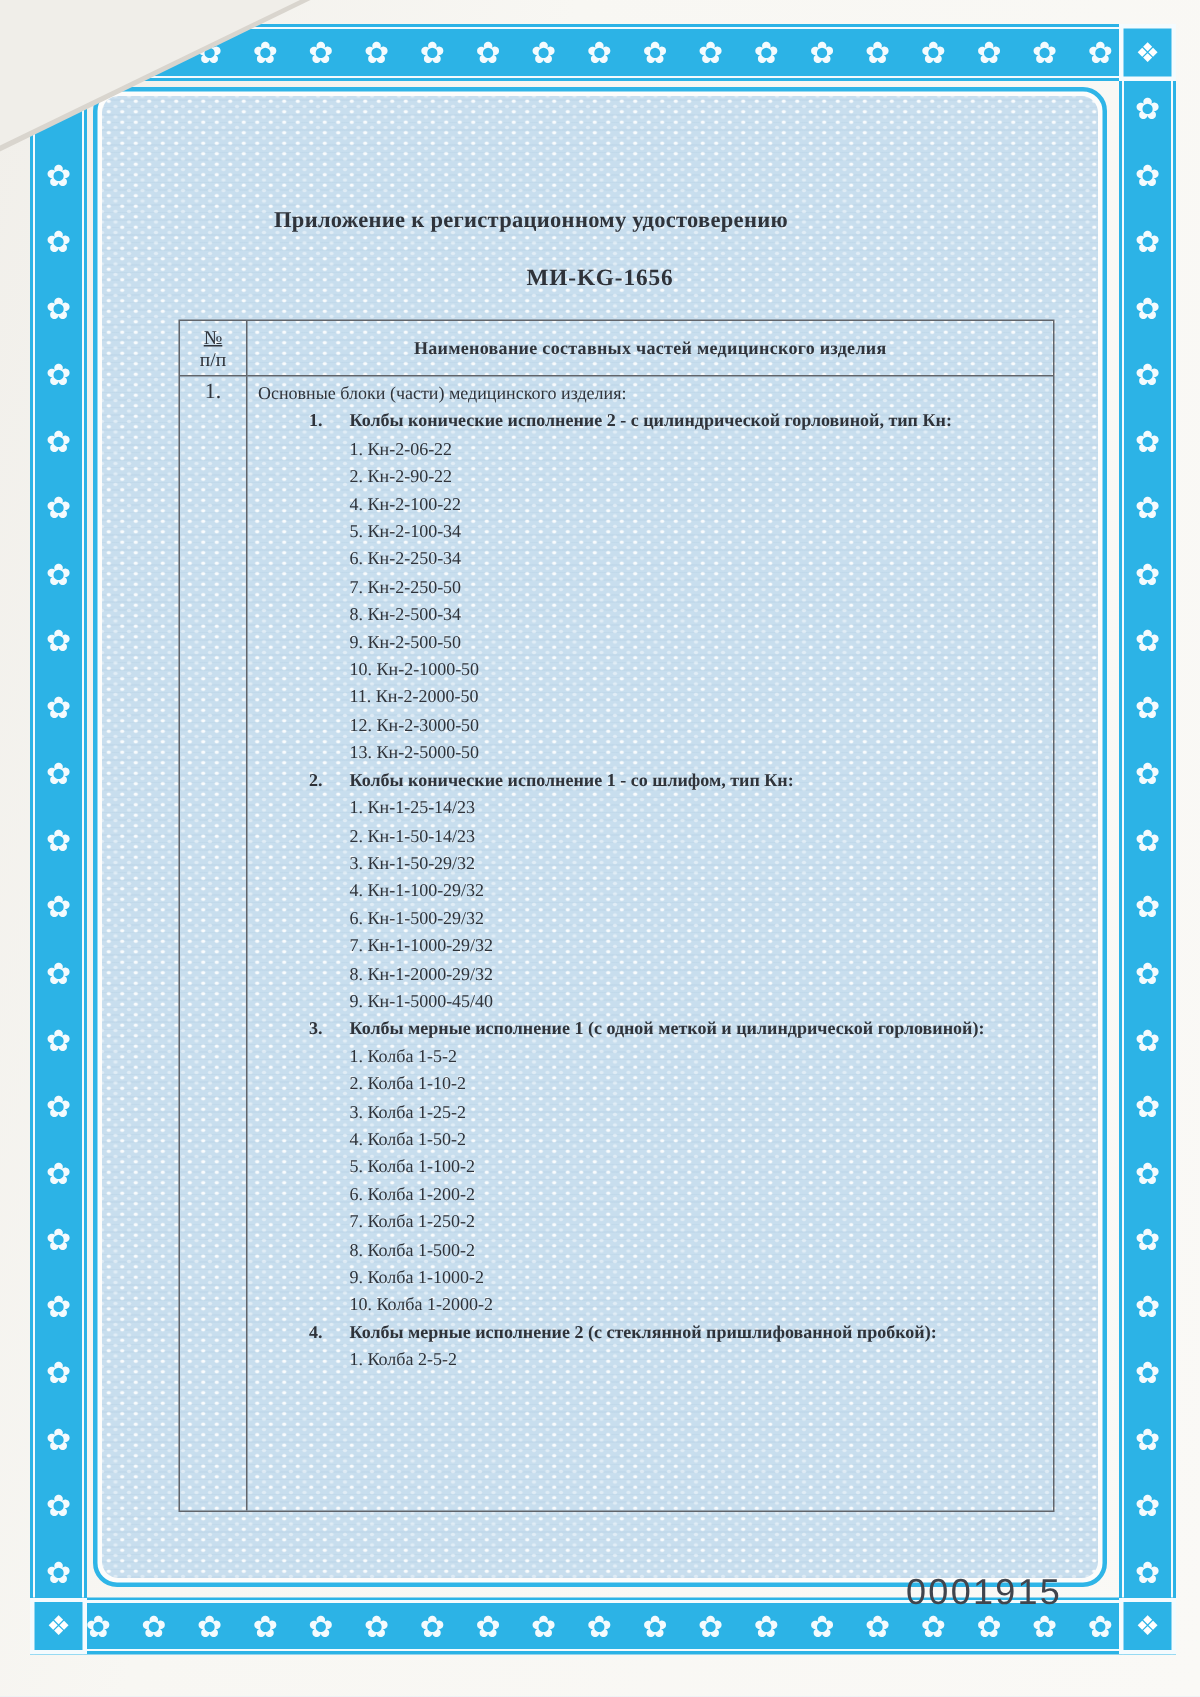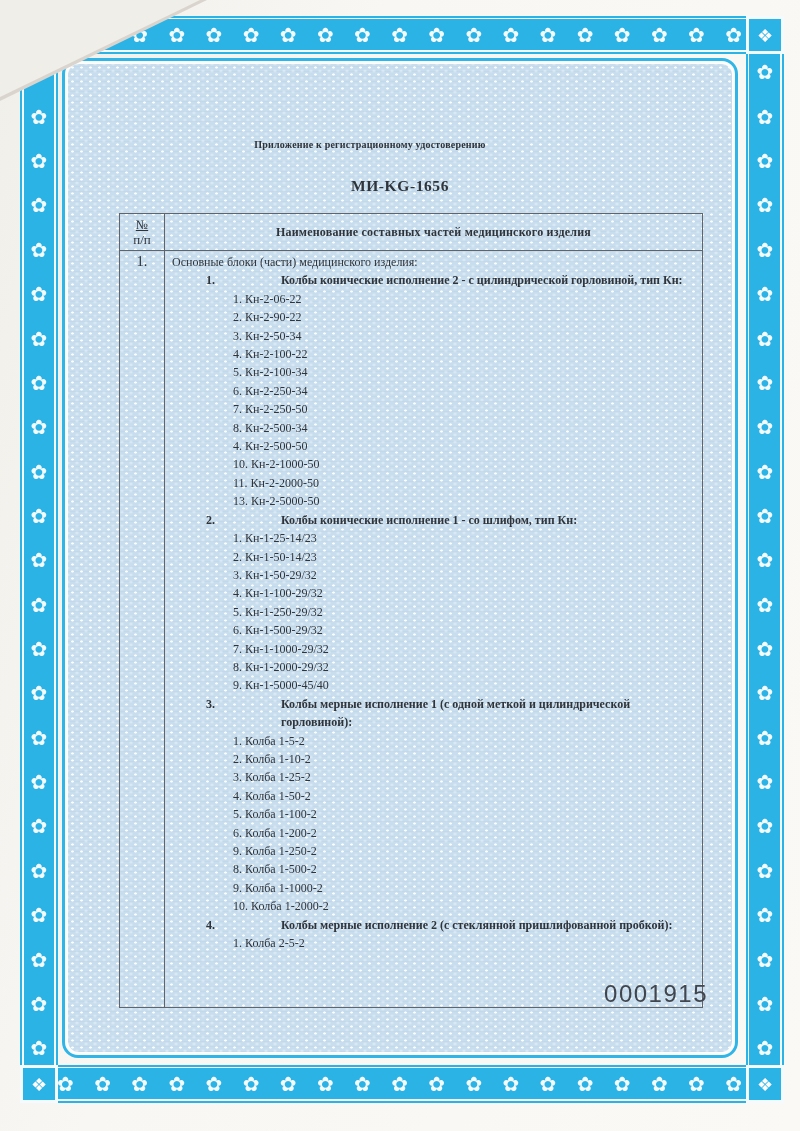--- a/index.html
+++ b/index.html
@@ -46,42 +46,42 @@
     background-size:9px 7px,9px 7px,auto;
     background-position:0 0,4.5px 3.5px,0 0;}
 
   
   .fold-edge{position:absolute;left:0;top:0;width:0;height:0;z-index:40;
     border-top:101px solid #d9d5ce;border-right:207px solid transparent;}
   .fold{position:absolute;left:0;top:0;width:0;height:0;z-index:41;
     border-top:97px solid #f0eee9;border-right:200px solid transparent;}
 
   
-  .title1{position:absolute;left:16px;top:139px;width:708px;text-align:center;z-index:5;
-    font-weight:bold;font-size:10px;color:#2f333a;letter-spacing:.2px;}
+  .title1{position:absolute;left:0;top:139px;width:708px;text-align:center;z-index:5;
+    font-weight:bold;font-size:15px;color:#2f333a;letter-spacing:.2px;}
   .title2{position:absolute;left:0;top:177px;width:800px;text-align:center;z-index:5;
     font-weight:bold;font-size:15.5px;color:#2f333a;letter-spacing:.6px;}
 
   .doc-table{position:absolute;left:119px;top:213px;width:584px;height:795px;z-index:5;
     display:grid;grid-template-columns:45px 1fr;grid-template-rows:37px 1fr;
     border:1px solid #61656b;box-sizing:border-box;color:#2f333a;}
   .th1{border-right:1px solid #61656b;border-bottom:1px solid #61656b;
     display:flex;flex-direction:column;align-items:center;justify-content:center;
     font-size:13px;line-height:15px;}
   .no-sign{text-decoration:underline;}
   .th2{border-bottom:1px solid #61656b;display:flex;align-items:center;justify-content:center;
     font-weight:bold;font-size:12px;letter-spacing:.2px;}
   .td1{border-right:1px solid #61656b;text-align:center;font-size:14.5px;padding-top:2px;}
   .td2{padding:2px 6px 0 7px;font-size:12px;line-height:18.4px;}
   .gtitle-row{display:flex;padding-left:34px;font-weight:bold;}
   .gnum{width:27px;flex:none;}
-  .gtitle{flex:1;margin-left:48px;}
+  .gtitle{flex:1;}
   .gitems{padding-left:61px;}
 
-  .serial{position:absolute;top:980px;left:408px;width:300px;text-align:right;z-index:5;
+  .serial{position:absolute;top:1048px;left:408px;width:300px;text-align:right;z-index:5;
     font-family:"Liberation Sans","DejaVu Sans",sans-serif;font-size:24px;
     letter-spacing:1.5px;color:#41454d;}
 </style>
 </head>
 <body>
 
 <div class="page">
 
   <div class="band band-h band-top">
       <span class="motifs">✿ ✿ ✿ ✿ ✿ ✿ ✿ ✿ ✿ ✿ ✿ ✿ ✿ ✿ ✿ ✿ ✿ ✿ ✿ ✿ ✿ ✿ ✿ ✿ ✿ ✿ ✿ ✿ ✿ ✿ ✿ ✿ ✿ ✿ ✿ ✿ ✿ ✿ ✿ ✿ ✿ ✿ ✿ ✿ ✿ ✿ ✿ ✿ ✿ ✿ ✿ ✿ ✿ ✿ ✿ ✿ ✿ ✿ ✿ ✿ ✿ ✿ ✿ ✿ ✿ ✿ ✿ ✿ ✿ ✿ ✿ ✿ ✿ ✿ ✿ ✿ ✿ ✿ ✿ ✿ </span>
@@ -129,62 +129,61 @@
       <div class="intro">Основные блоки (части) медицинского изделия:</div>
       <div id="groups">
           <div class="group">
             <div class="gtitle-row">
               <span class="gnum">1.</span>
               <span class="gtitle">Колбы конические исполнение 2 - с цилиндрической горловиной, тип Кн:</span>
             </div>
             <div class="gitems">
               <div class="gitem">1. Кн-2-06-22</div>
               <div class="gitem">2. Кн-2-90-22</div>
-              <div class="gitem">3. Кн-2-50-34</div>
               <div class="gitem">4. Кн-2-100-22</div>
               <div class="gitem">5. Кн-2-100-34</div>
               <div class="gitem">6. Кн-2-250-34</div>
               <div class="gitem">7. Кн-2-250-50</div>
               <div class="gitem">8. Кн-2-500-34</div>
-              <div class="gitem">4. Кн-2-500-50</div>
+              <div class="gitem">9. Кн-2-500-50</div>
               <div class="gitem">10. Кн-2-1000-50</div>
               <div class="gitem">11. Кн-2-2000-50</div>
+              <div class="gitem">12. Кн-2-3000-50</div>
               <div class="gitem">13. Кн-2-5000-50</div>
             </div>
           </div>
           <div class="group">
             <div class="gtitle-row">
               <span class="gnum">2.</span>
               <span class="gtitle">Колбы конические исполнение 1 - со шлифом, тип Кн:</span>
             </div>
             <div class="gitems">
               <div class="gitem">1. Кн-1-25-14/23</div>
               <div class="gitem">2. Кн-1-50-14/23</div>
               <div class="gitem">3. Кн-1-50-29/32</div>
               <div class="gitem">4. Кн-1-100-29/32</div>
-              <div class="gitem">5. Кн-1-250-29/32</div>
               <div class="gitem">6. Кн-1-500-29/32</div>
               <div class="gitem">7. Кн-1-1000-29/32</div>
               <div class="gitem">8. Кн-1-2000-29/32</div>
               <div class="gitem">9. Кн-1-5000-45/40</div>
             </div>
           </div>
           <div class="group">
             <div class="gtitle-row">
               <span class="gnum">3.</span>
               <span class="gtitle">Колбы мерные исполнение 1 (с одной меткой и цилиндрической горловиной):</span>
             </div>
             <div class="gitems">
               <div class="gitem">1. Колба 1-5-2</div>
               <div class="gitem">2. Колба 1-10-2</div>
               <div class="gitem">3. Колба 1-25-2</div>
               <div class="gitem">4. Колба 1-50-2</div>
               <div class="gitem">5. Колба 1-100-2</div>
               <div class="gitem">6. Колба 1-200-2</div>
-              <div class="gitem">9. Колба 1-250-2</div>
+              <div class="gitem">7. Колба 1-250-2</div>
               <div class="gitem">8. Колба 1-500-2</div>
               <div class="gitem">9. Колба 1-1000-2</div>
               <div class="gitem">10. Колба 1-2000-2</div>
             </div>
           </div>
           <div class="group">
             <div class="gtitle-row">
               <span class="gnum">4.</span>
               <span class="gtitle">Колбы мерные исполнение 2 (с стеклянной пришлифованной пробкой):</span>
             </div>

